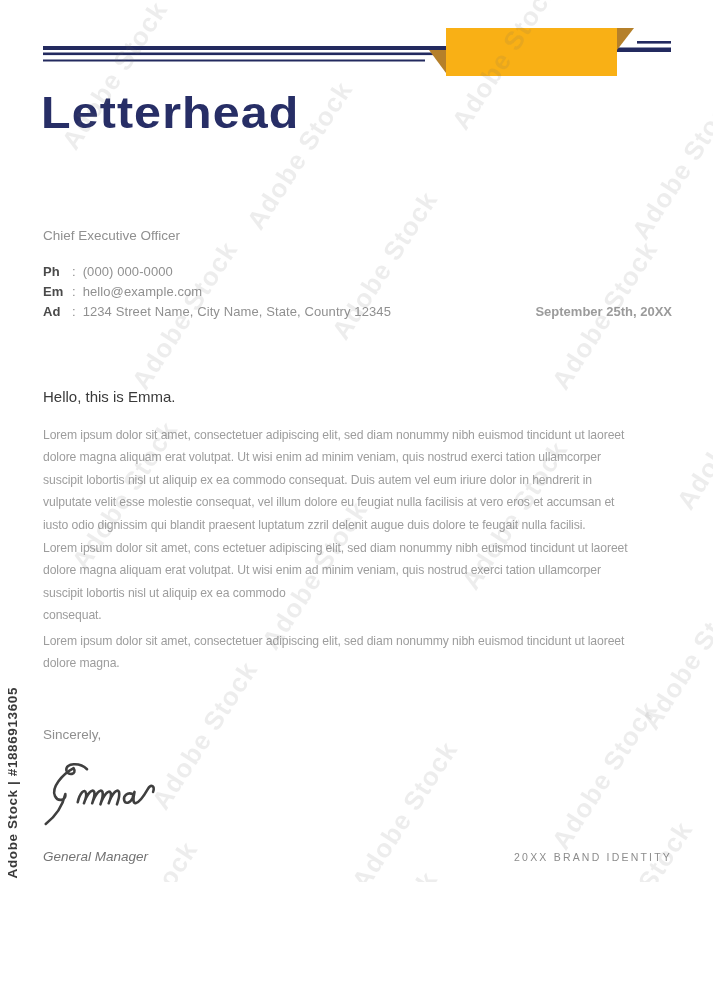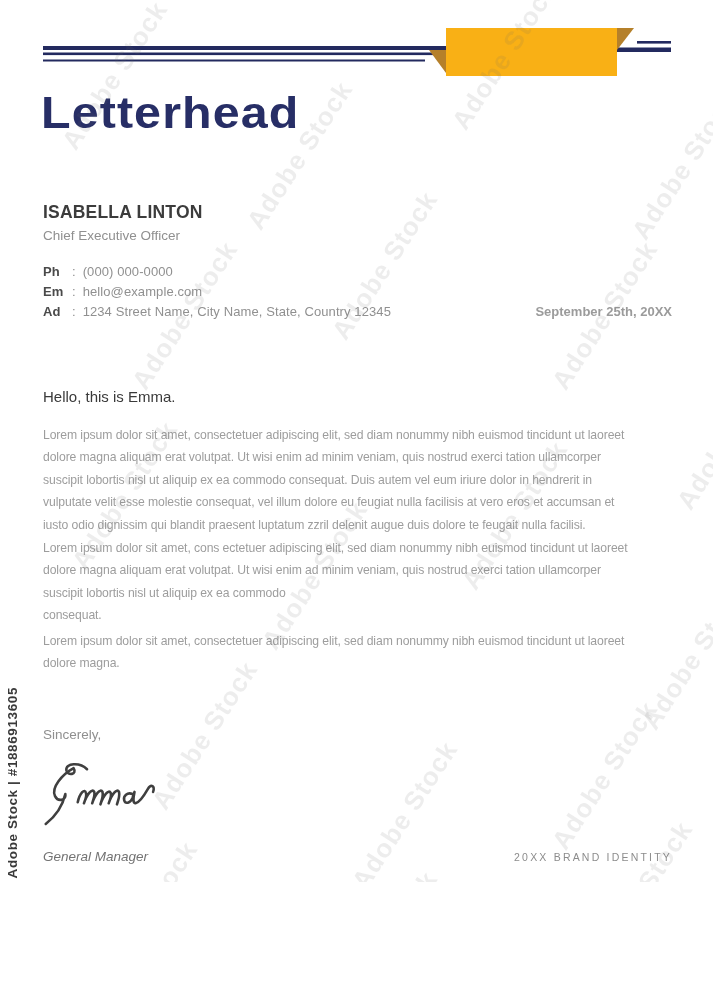--- a/index.html
+++ b/index.html
@@ -69,21 +69,20 @@
     <rect x="43" y="59.5" width="382" height="2" fill="#232A5F"></rect>
     <rect x="617" y="47.5" width="54" height="4.5" fill="#232A5F"></rect>
     <rect x="637" y="41" width="34" height="2.6" fill="#232A5F"></rect>
     <polygon points="429,50 446,50 446,73" fill="#B5802A"></polygon>
     <polygon points="617,28 634,28 617,50" fill="#B5802A"></polygon>
     <rect x="446" y="28" width="171" height="48" fill="#F9B015"></rect>
   </svg>
 
   <div class="page-title">Letterhead</div>
 
-  <div class="sender-name">ISABELLA LINTON</div>
   <div class="sender-role">Chief Executive Officer</div>
 
   <div class="c-row r0">
     <span class="c-label">Ph</span>
     <span class="c-colon">:</span>
     <span class="c-value">(000) 000-0000</span>
   </div>
   <div class="c-row r1">
     <span class="c-label">Em</span>
     <span class="c-colon">:</span>

